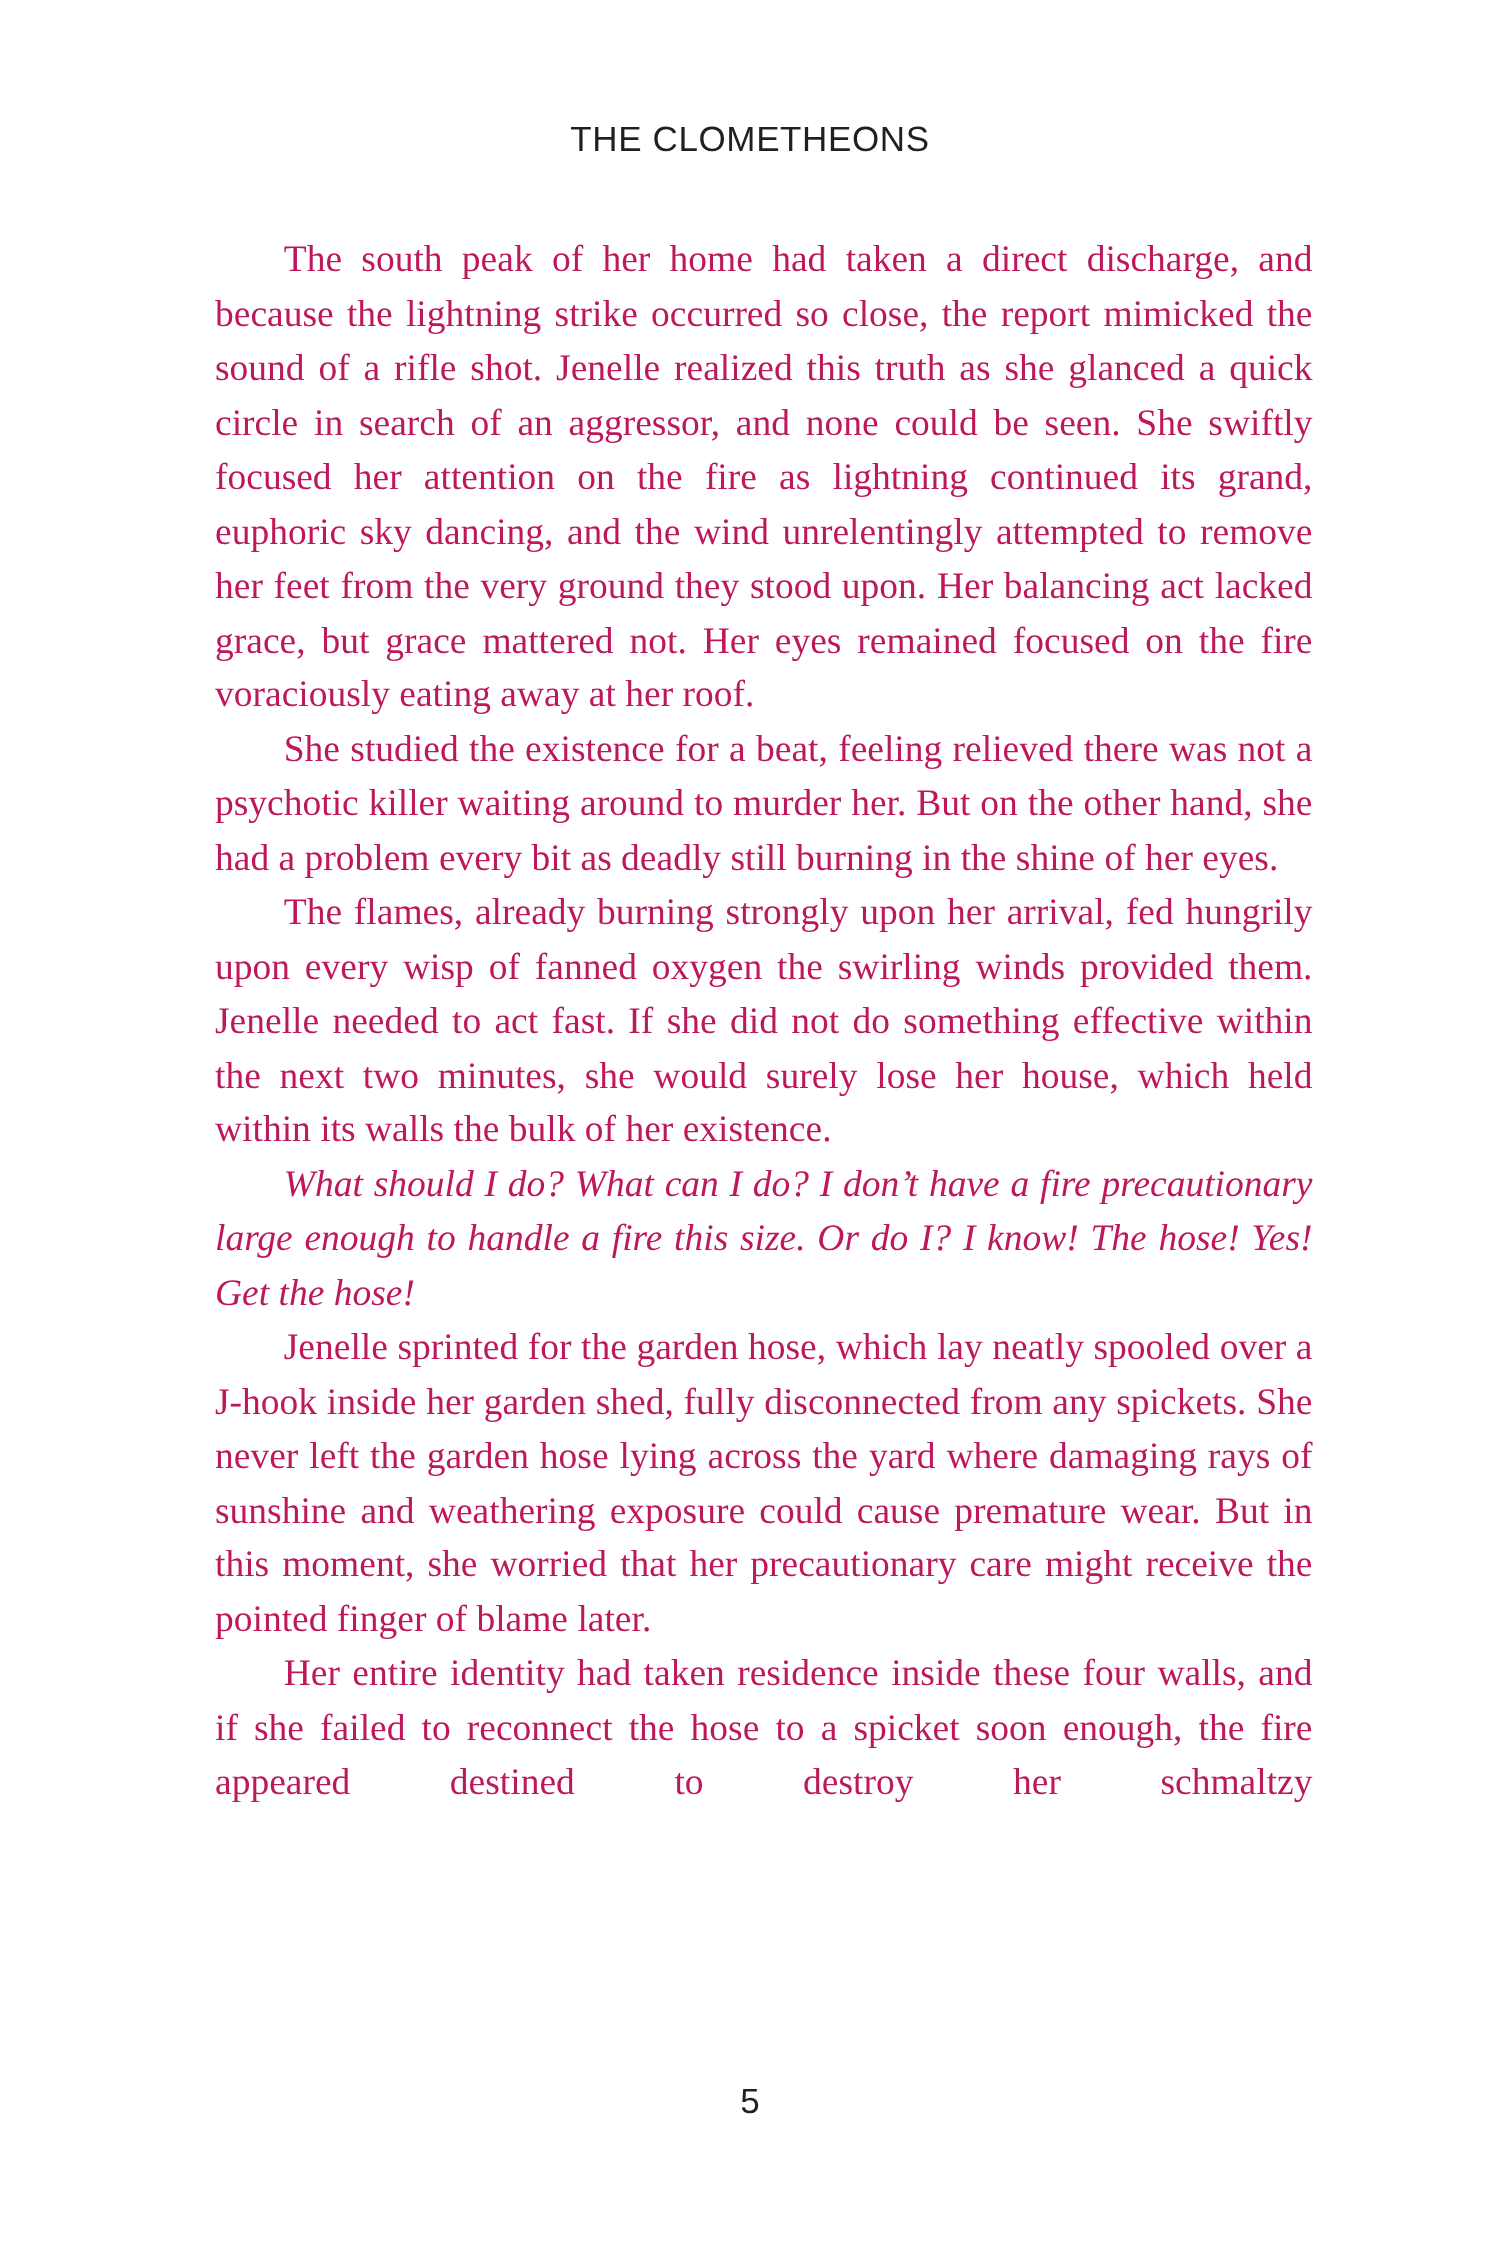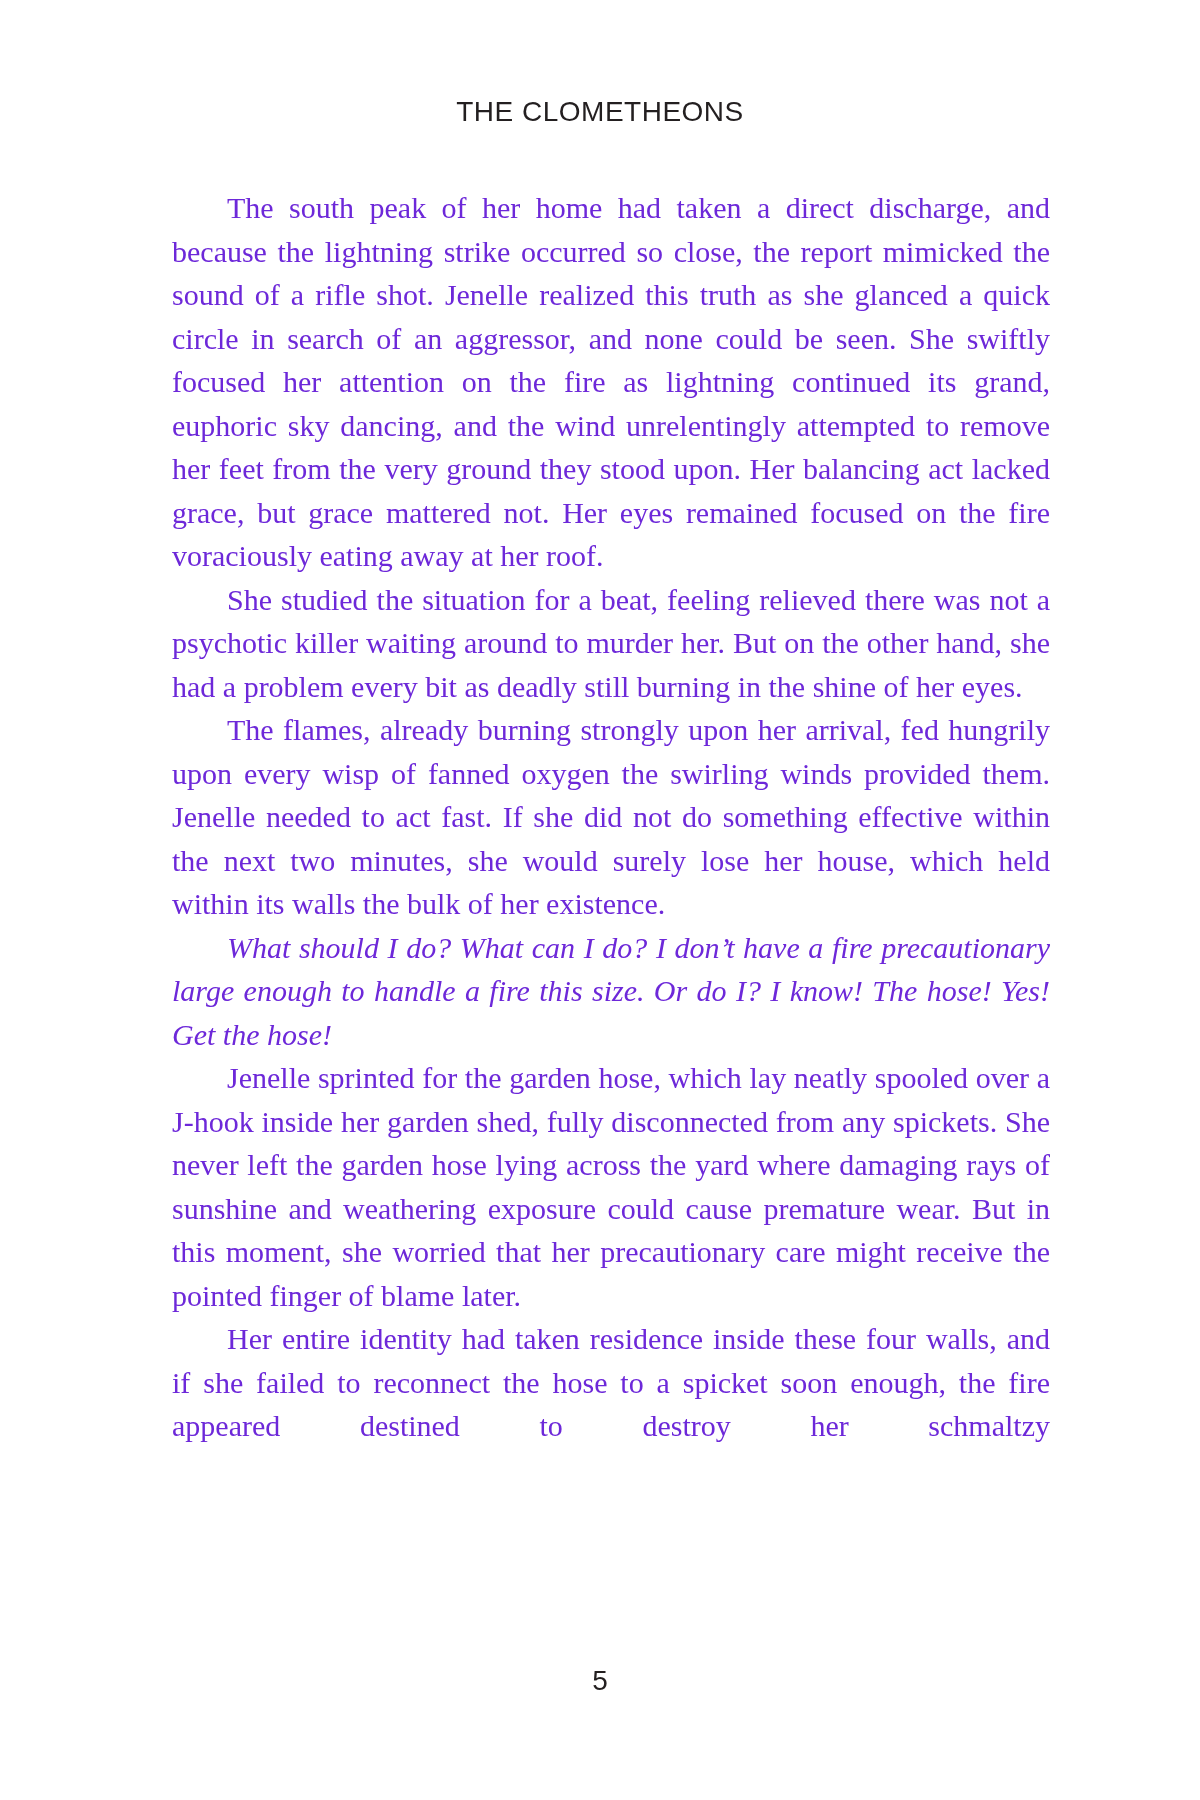--- a/index.html
+++ b/index.html
@@ -27,21 +27,21 @@
     color: #231f20;
   }
   .body-text {
     position: absolute;
     top: 186px;
     left: 172px;
     width: 878px;
     font-family: "Liberation Serif", serif;
     font-size: 30px;
     line-height: 43.5px;
-    color: #6d28d9;
+    color: #be185d;
     text-align: justify;
     hyphens: none;
   }
   .body-text p {
     margin: 0;
     padding: 0;
     text-indent: 55px;
   }
   .body-text p.italic {
     font-style: italic;
@@ -64,21 +64,21 @@
 </style>
 </head>
 <body>
 
 <div class="page">
 
   <div class="running-header">THE CLOMETHEONS</div>
 
   <div class="body-text">
     <p>The south peak of her home had taken a direct discharge, and because the lightning strike occurred so close, the report mimicked the sound of a rifle shot. Jenelle realized this truth as she glanced a quick circle in search of an aggressor, and none could be seen. She swiftly focused her attention on the fire as lightning continued its grand, euphoric sky dancing, and the wind unrelentingly attempted to remove her feet from the very ground they stood upon. Her balancing act lacked grace, but grace mattered not. Her eyes remained focused on the fire voraciously eating away at her roof.</p>
-    <p>She studied the situation for a beat, feeling relieved there was not a psychotic killer waiting around to murder her. But on the other hand, she had a problem every bit as deadly still burning in the shine of her eyes.</p>
+    <p>She studied the existence for a beat, feeling relieved there was not a psychotic killer waiting around to murder her. But on the other hand, she had a problem every bit as deadly still burning in the shine of her eyes.</p>
     <p>The flames, already burning strongly upon her arrival, fed hungrily upon every wisp of fanned oxygen the swirling winds provided them. Jenelle needed to act fast. If she did not do something effective within the next two minutes, she would surely lose her house, which held within its walls the bulk of her existence.</p>
     <p class="italic">What should I do? What can I do? I don’t have a fire precautionary large enough to handle a fire this size. Or do I? I know! The hose! Yes! Get the hose!</p>
     <p>Jenelle sprinted for the garden hose, which lay neatly spooled over a J-hook inside her garden shed, fully disconnected from any spickets. She never left the garden hose lying across the yard where damaging rays of sunshine and weathering exposure could cause premature wear. But in this moment, she worried that her precautionary care might receive the pointed finger of blame later.</p>
     <p class="continues">Her entire identity had taken residence inside these four walls, and if she failed to reconnect the hose to a spicket soon enough, the fire appeared destined to destroy her schmaltzy</p>
   </div>
 
   <div class="page-number">5</div>
 
 </div>
 

